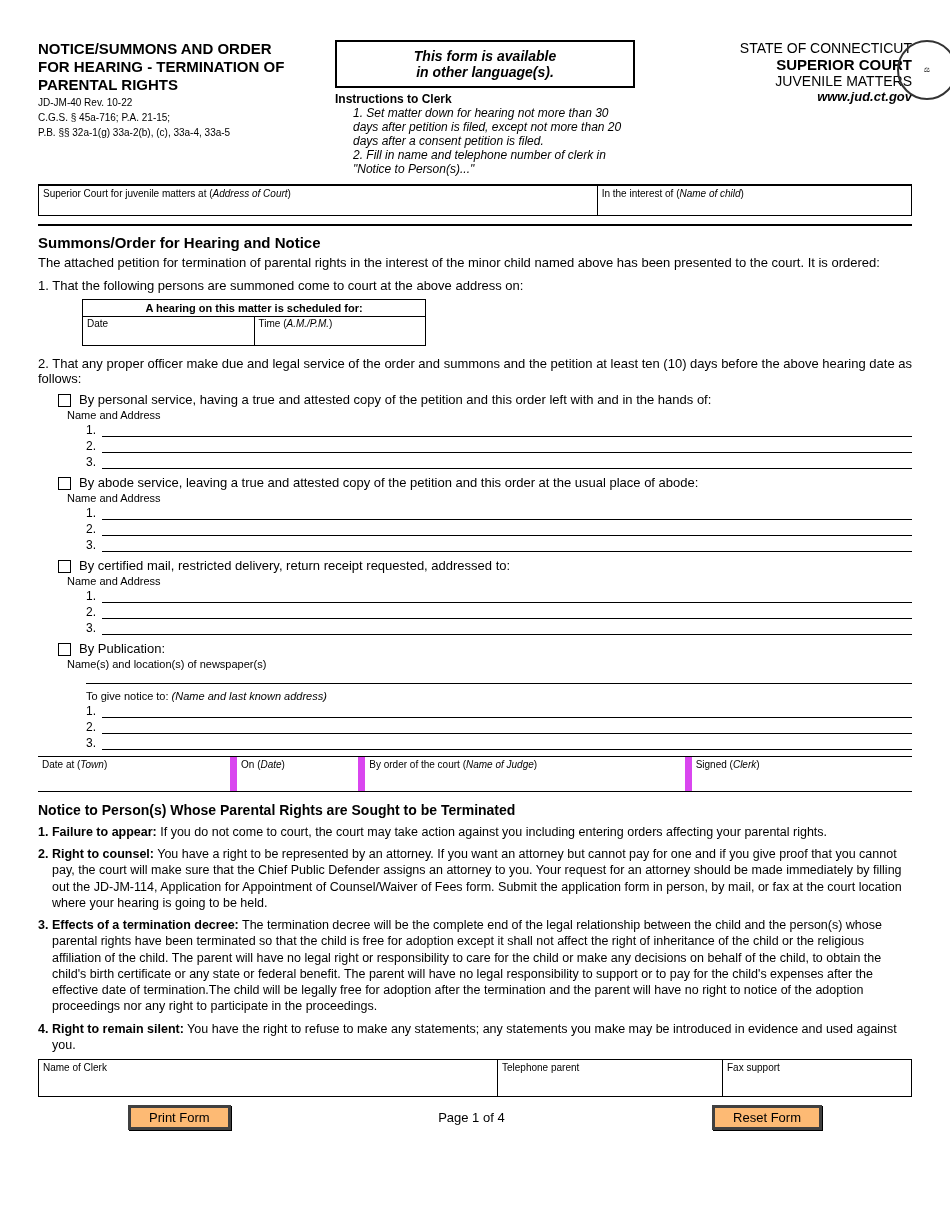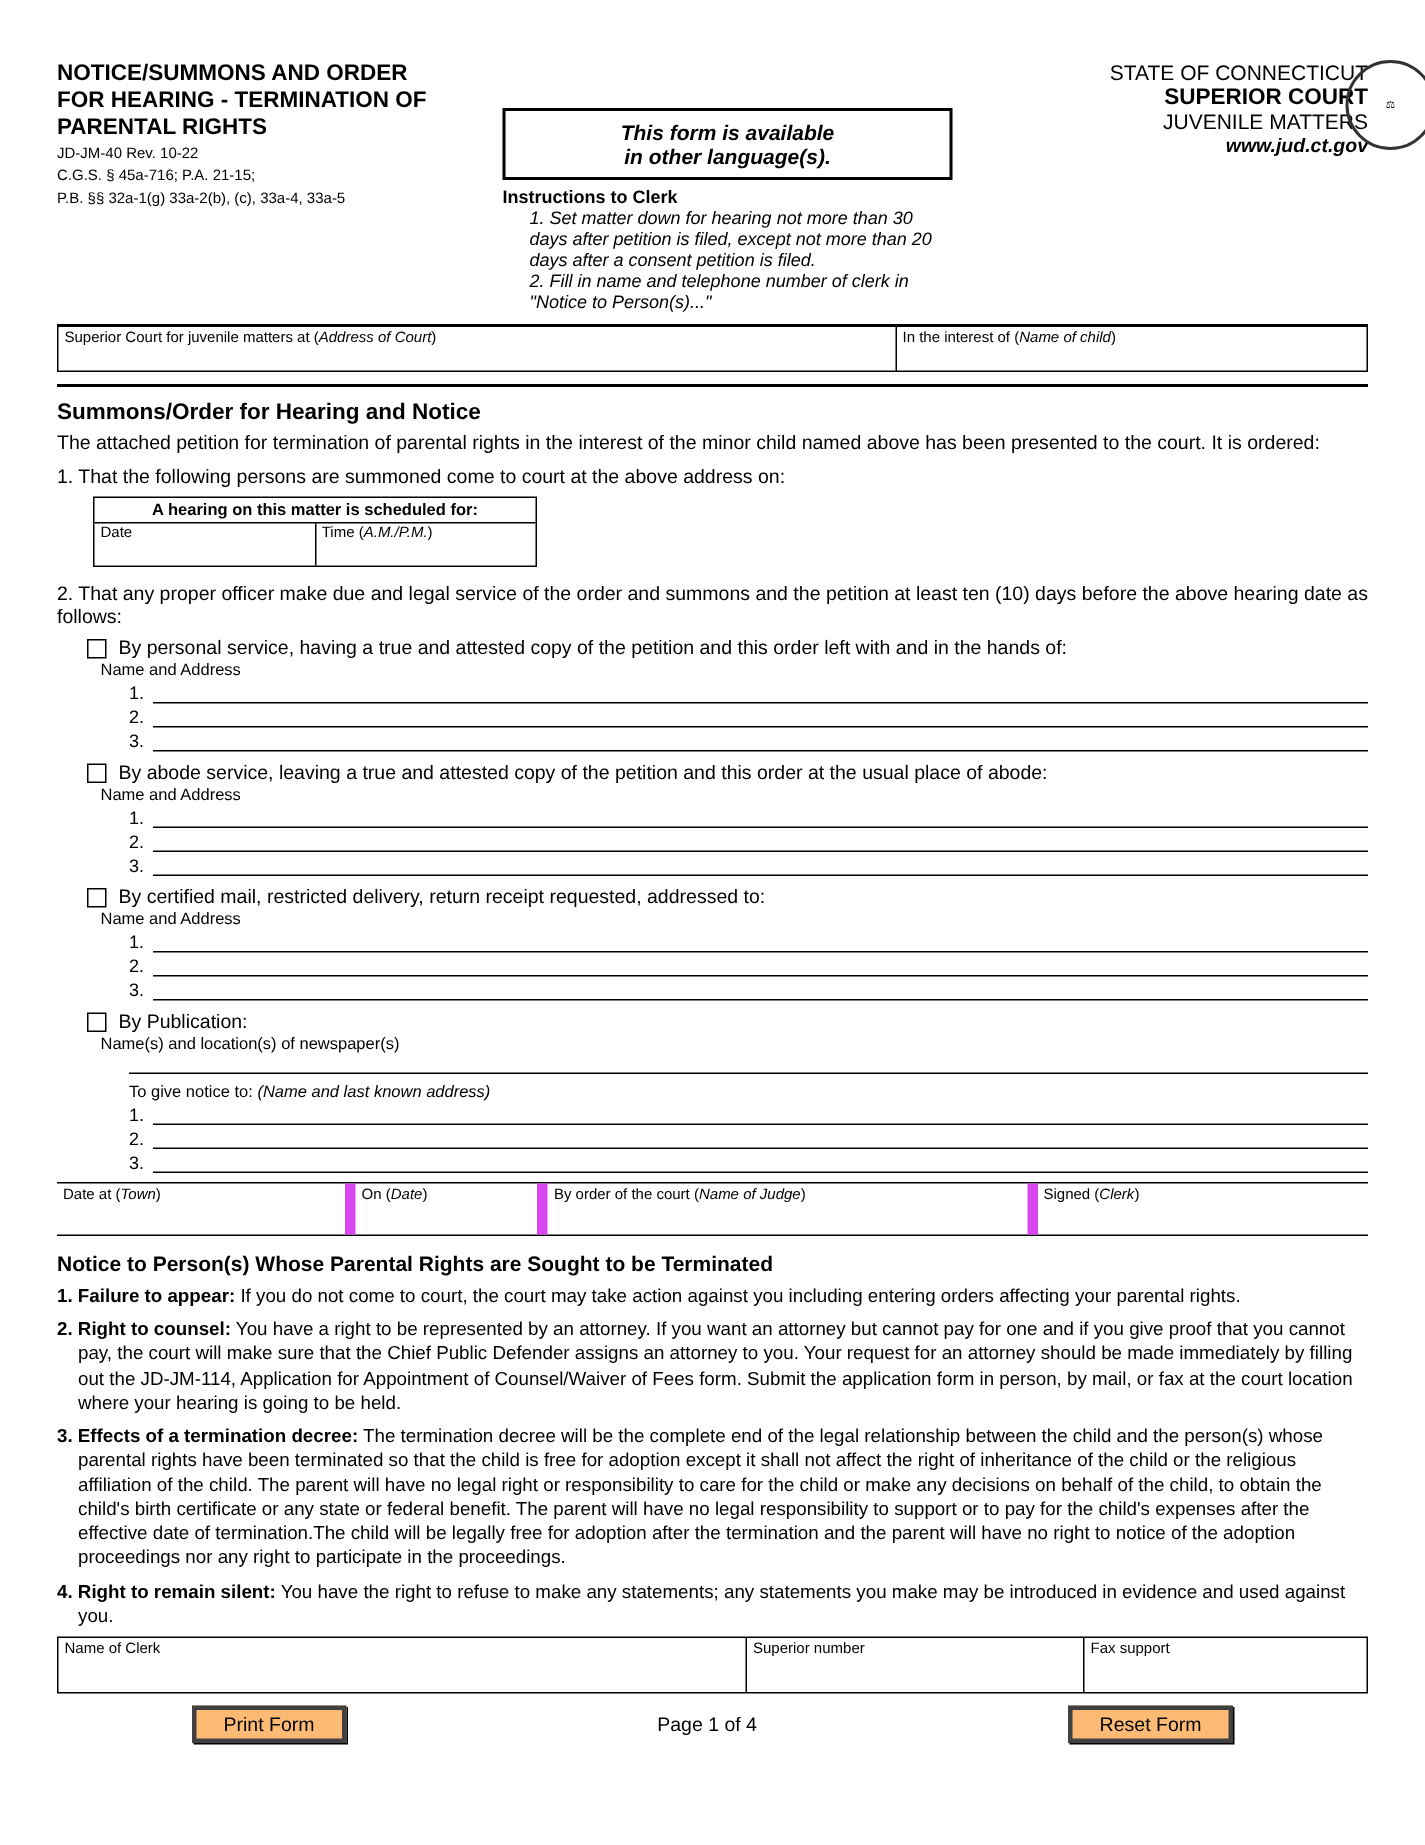--- a/index.html
+++ b/index.html
@@ -1,39 +1,39 @@
 <!DOCTYPE html>
 <html><head>
   <meta charset="utf-8">
   <style>
     * { box-sizing: border-box; margin: 0; padding: 0; }
     body { font-family: Arial, Helvetica, sans-serif; font-size: 12px; color: #000; background: #fff; padding: 40px 38px; width: 950px; }
     .header-row { display: flex; justify-content: space-between; align-items: flex-start; margin-bottom: 4px; }
     .header-left { width: 260px; }
     .header-left h1 { font-size: 15px; font-weight: bold; line-height: 1.2; }
     .header-left .small { font-size: 10px; line-height: 1.3; margin-top: 2px; }
-    .header-center { width: 300px; margin-top: 32px; }
+    .header-center { width: 300px; }
     .lang-box { border: 2px solid #000; padding: 6px 10px; text-align: center; font-weight: bold; font-style: italic; font-size: 14px; margin-bottom: 4px; }
     .instr-title { font-weight: bold; font-size: 12px; }
     .instr-list { font-style: italic; font-size: 12px; padding-left: 18px; }
     .header-right { width: 240px; text-align: right; position: relative; }
     .header-right .state { font-size: 14px; }
     .header-right .court { font-size: 15px; font-weight: bold; }
     .header-right .juv { font-size: 14px; }
     .header-right .url { font-style: italic; font-weight: bold; font-size: 13px; }
     .seal { position: absolute; right: -45px; top: 0; width: 60px; height: 60px; border: 2px solid #333; border-radius: 50%; display: flex; align-items: center; justify-content: center; font-size: 7px; text-align: center; }
     .thick-line { border-top: 2px solid #000; margin-top: 8px; }
     .court-row { display: flex; }
     .court-cell { border: 1px solid #000; border-top: none; padding: 2px 4px; font-size: 10px; min-height: 30px; }
     .court-cell.left { flex: 1.8; border-right: none; }
     .court-cell.right { flex: 1; }
     .section-title { font-size: 15px; font-weight: bold; margin: 8px 0 4px; }
     .body-text { font-size: 13px; line-height: 1.3; margin-bottom: 6px; }
     .numbered { font-size: 13px; margin: 6px 0; }
-    .sched-table { margin-left: 24px; border: 1px solid #000; width: 296px; }
+    .sched-table { margin-left: 44px; border: 1px solid #000; width: 344px; }
     .sched-header { border-bottom: 1px solid #000; text-align: center; font-size: 11px; font-weight: bold; padding: 2px; }
     .sched-row { display: flex; min-height: 28px; }
     .sched-cell { border-right: 1px solid #000; padding: 1px 4px; font-size: 10px; }
     .sched-cell:last-child { border-right: none; }
     .sched-cell.date { flex: 1; }
     .sched-cell.time { flex: 1; }
     .checkbox-row { display: flex; align-items: flex-start; margin: 6px 0 2px 20px; }
     .checkbox { width: 13px; height: 13px; border: 1.5px solid #000; margin-right: 8px; margin-top: 2px; flex-shrink: 0; }
     .checkbox-text { font-size: 13px; }
     .sub-label { font-size: 11px; margin-left: 29px; }
@@ -217,21 +217,21 @@
 <div class="notice-section">
   <h2>Notice to Person(s) Whose Parental Rights are Sought to be Terminated</h2>
   <div class="notice-item"><b>1. Failure to appear:</b><span> If you do not come to court, the court may take action against you including entering orders affecting your parental rights.</span></div>
   <div class="notice-item"><b>2. Right to counsel:</b><span> You have a right to be represented by an attorney. If you want an attorney but cannot pay for one and if you give proof that you cannot pay, the court will make sure that the Chief Public Defender assigns an attorney to you. Your request for an attorney should be made immediately by filling out the JD-JM-114, Application for Appointment of Counsel/Waiver of Fees form. Submit the application form in person, by mail, or fax at the court location where your hearing is going to be held.</span></div>
   <div class="notice-item"><b>3. Effects of a termination decree:</b><span> The termination decree will be the complete end of the legal relationship between the child and the person(s) whose parental rights have been terminated so that the child is free for adoption except it shall not affect the right of inheritance of the child or the religious affiliation of the child. The parent will have no legal right or responsibility to care for the child or make any decisions on behalf of the child, to obtain the child's birth certificate or any state or federal benefit. The parent will have no legal responsibility to support or to pay for the child's expenses after the effective date of termination.The child will be legally free for adoption after the termination and the parent will have no right to notice of the adoption proceedings nor any right to participate in the proceedings.</span></div>
   <div class="notice-item"><b>4. Right to remain silent:</b><span> You have the right to refuse to make any statements; any statements you make may be introduced in evidence and used against you.</span></div>
 </div>
 
 <div class="clerk-table">
   <div class="clerk-cell" style="flex:2.5"><span>Name of Clerk</span></div>
-  <div class="clerk-cell" style="flex:1.2"><span>Superior number</span></div>
+  <div class="clerk-cell" style="flex:1.2"><span>Telephone parent</span></div>
   <div class="clerk-cell" style="flex:1"><span>Fax support</span></div>
 </div>
 
 <div class="footer-row">
   <button class="btn">Print Form</button>
   <div class="page-num">Page 1 of 4</div>
   <button class="btn">Reset Form</button>
 </div>
 
 </body></html>

